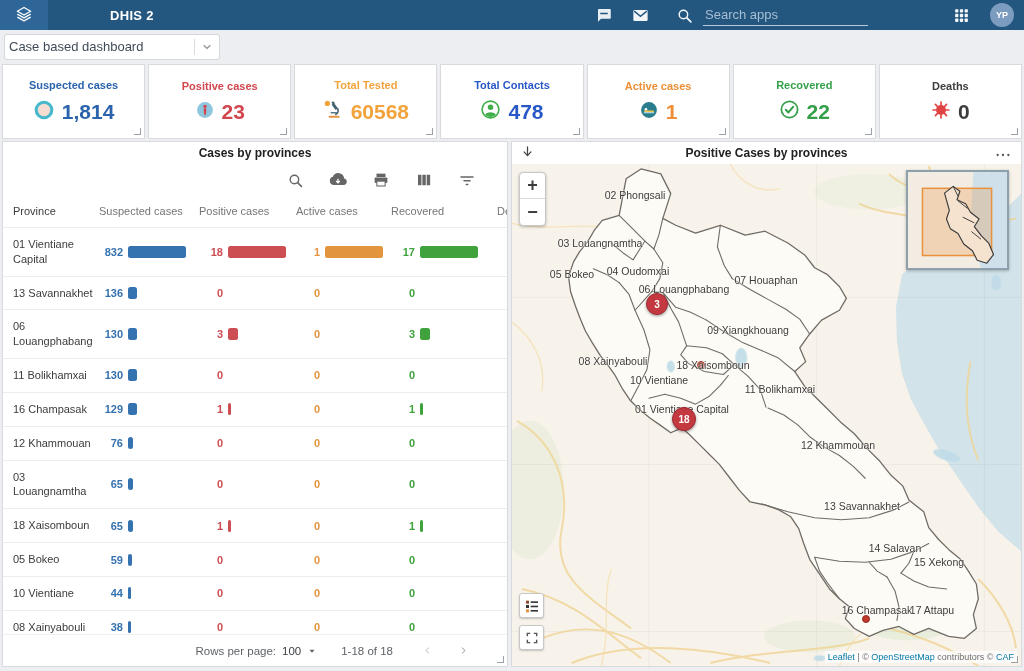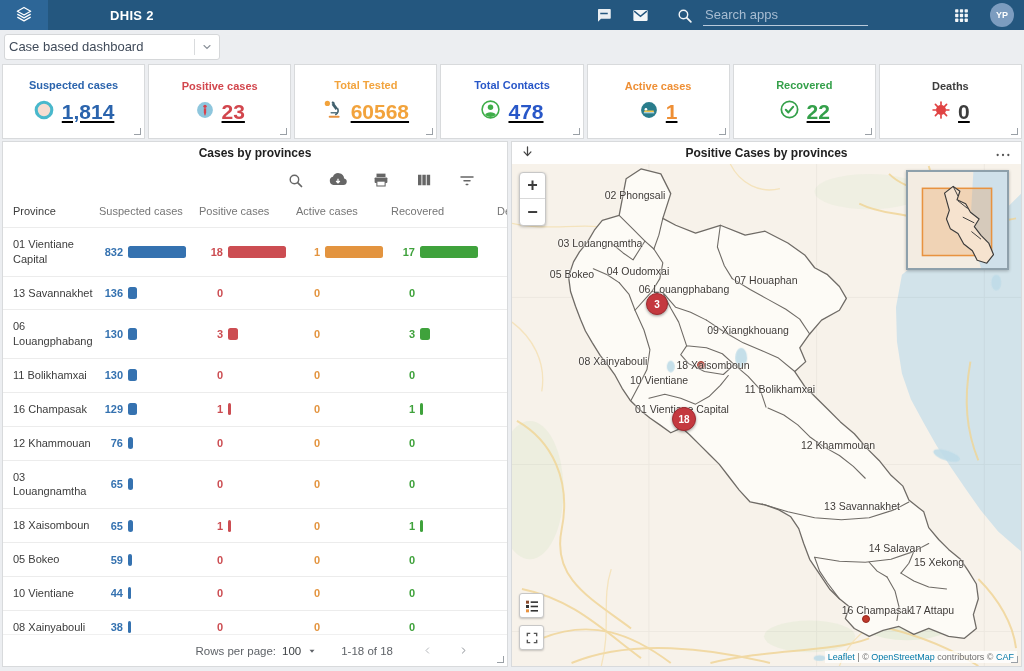--- a/index.html
+++ b/index.html
@@ -25,21 +25,21 @@
   .dash-chip { background:#fff; border:1px solid #d5d7d9; border-radius:3px; height:26px; width:216px;
      display:flex; align-items:center; font-size:13px; color:#404b5a; padding-left:4px; cursor:pointer; }
   .dash-chip .divider { margin-left:auto; width:1px; height:16px; background:#d9dbdd; }
   .dash-chip .chev { width:24px; display:flex; align-items:center; justify-content:center; color:#8a9099; }
 
   
   .cards { display:flex; gap:3px; padding:1px 2px 2px; height:78px; }
   .sum-card { flex:1; background:#fff; border:1px solid #d8dadc; position:relative; display:flex;
      flex-direction:column; align-items:center; justify-content:center; gap:8px; }
   .sum-title { font-size:11px; font-weight:bold; }
-  .sum-value-row { display:flex; align-items:center; gap:7px;text-decoration:underline; }
+  .sum-value-row { display:flex; align-items:center; gap:7px; }
   .sum-value { font-size:21px; font-weight:bold; }
   .resize-corner { position:absolute; right:3px; bottom:3px; width:7px; height:7px;
      border-right:1.6px solid #9aa0a6; border-bottom:1.6px solid #9aa0a6; cursor:nwse-resize; }
 
   
   .main { display:flex; gap:3px; padding:0 2px 2px; height:528px; }
   .panel { background:#fff; border:1px solid #d8dadc; position:relative; }
   .table-panel { width:506px; display:flex; flex-direction:column; overflow:hidden; }
   .map-panel { flex:1; display:flex; flex-direction:column; overflow:hidden; }
   .panel-title-row { height:22px; display:flex; align-items:center; justify-content:center; position:relative; flex:none; }

